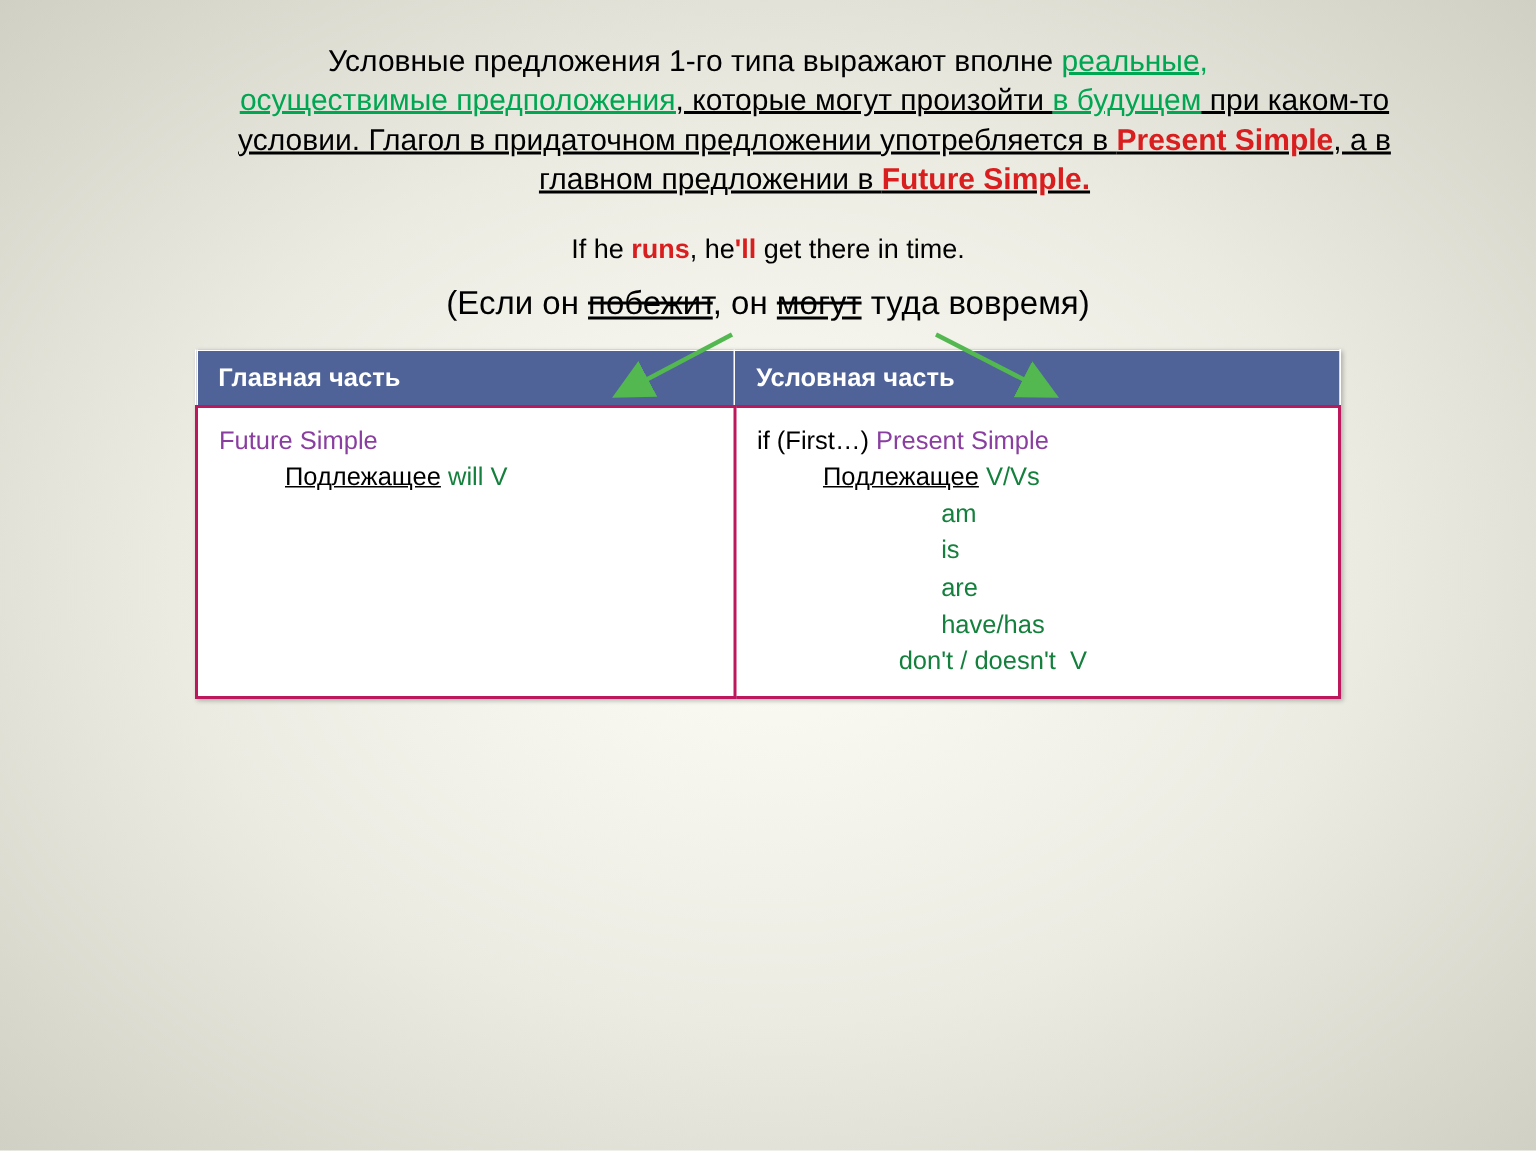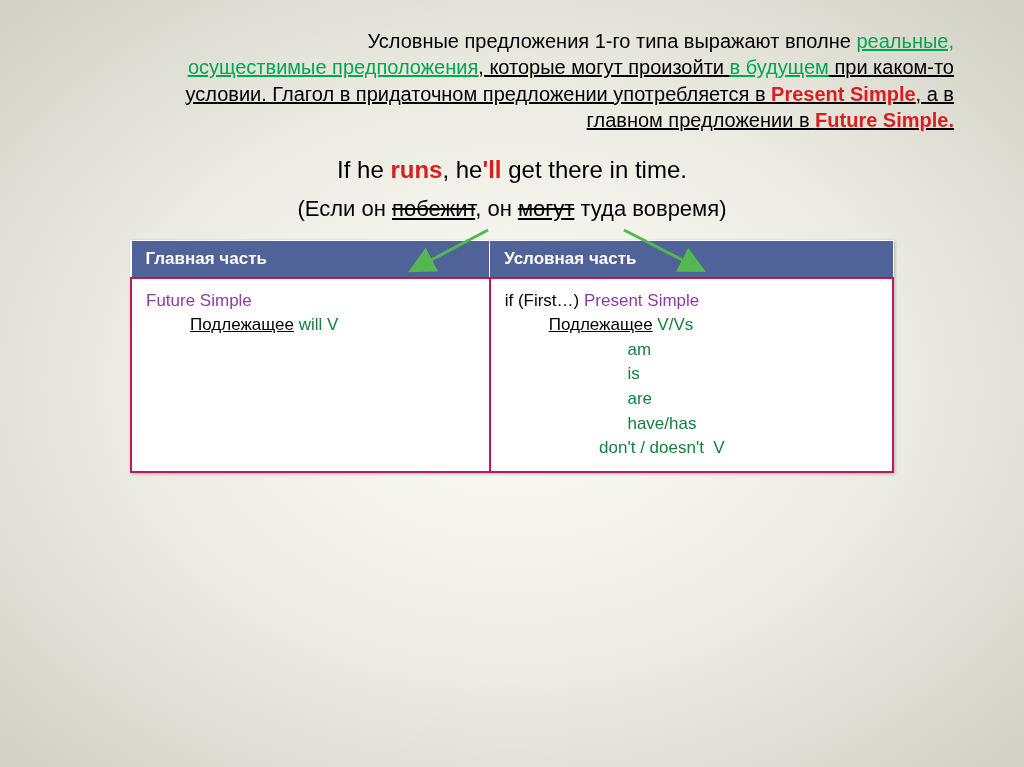--- a/index.html
+++ b/index.html
@@ -21,28 +21,28 @@
     font-weight: normal;
     line-height: 1.25;
     margin-bottom: 22px;
     text-shadow: 1px 1px 1px rgba(180,180,170,0.5);
   }
   .para {
     font-size: 20px;
     color: #000;
     line-height: 1.32;
     margin-bottom: 18px;
-    text-align: right;
+    text-align: center;
   }
   .para .ind { padding-left: 62px; display: block; text-decoration: underline; }
   .green { color: #00a651; text-decoration: underline; }
   .red-bold { color: #d81e1e; font-weight: bold; }
   .example {
     text-align: center;
-    font-size: 24px;
+    font-size: 18px;
     color: #000;
     margin-top: 22px;
     margin-bottom: 12px;
   }
   .translation {
     text-align: center;
     font-size: 22px;
     color: #000;
     margin-bottom: 18px;
   }

